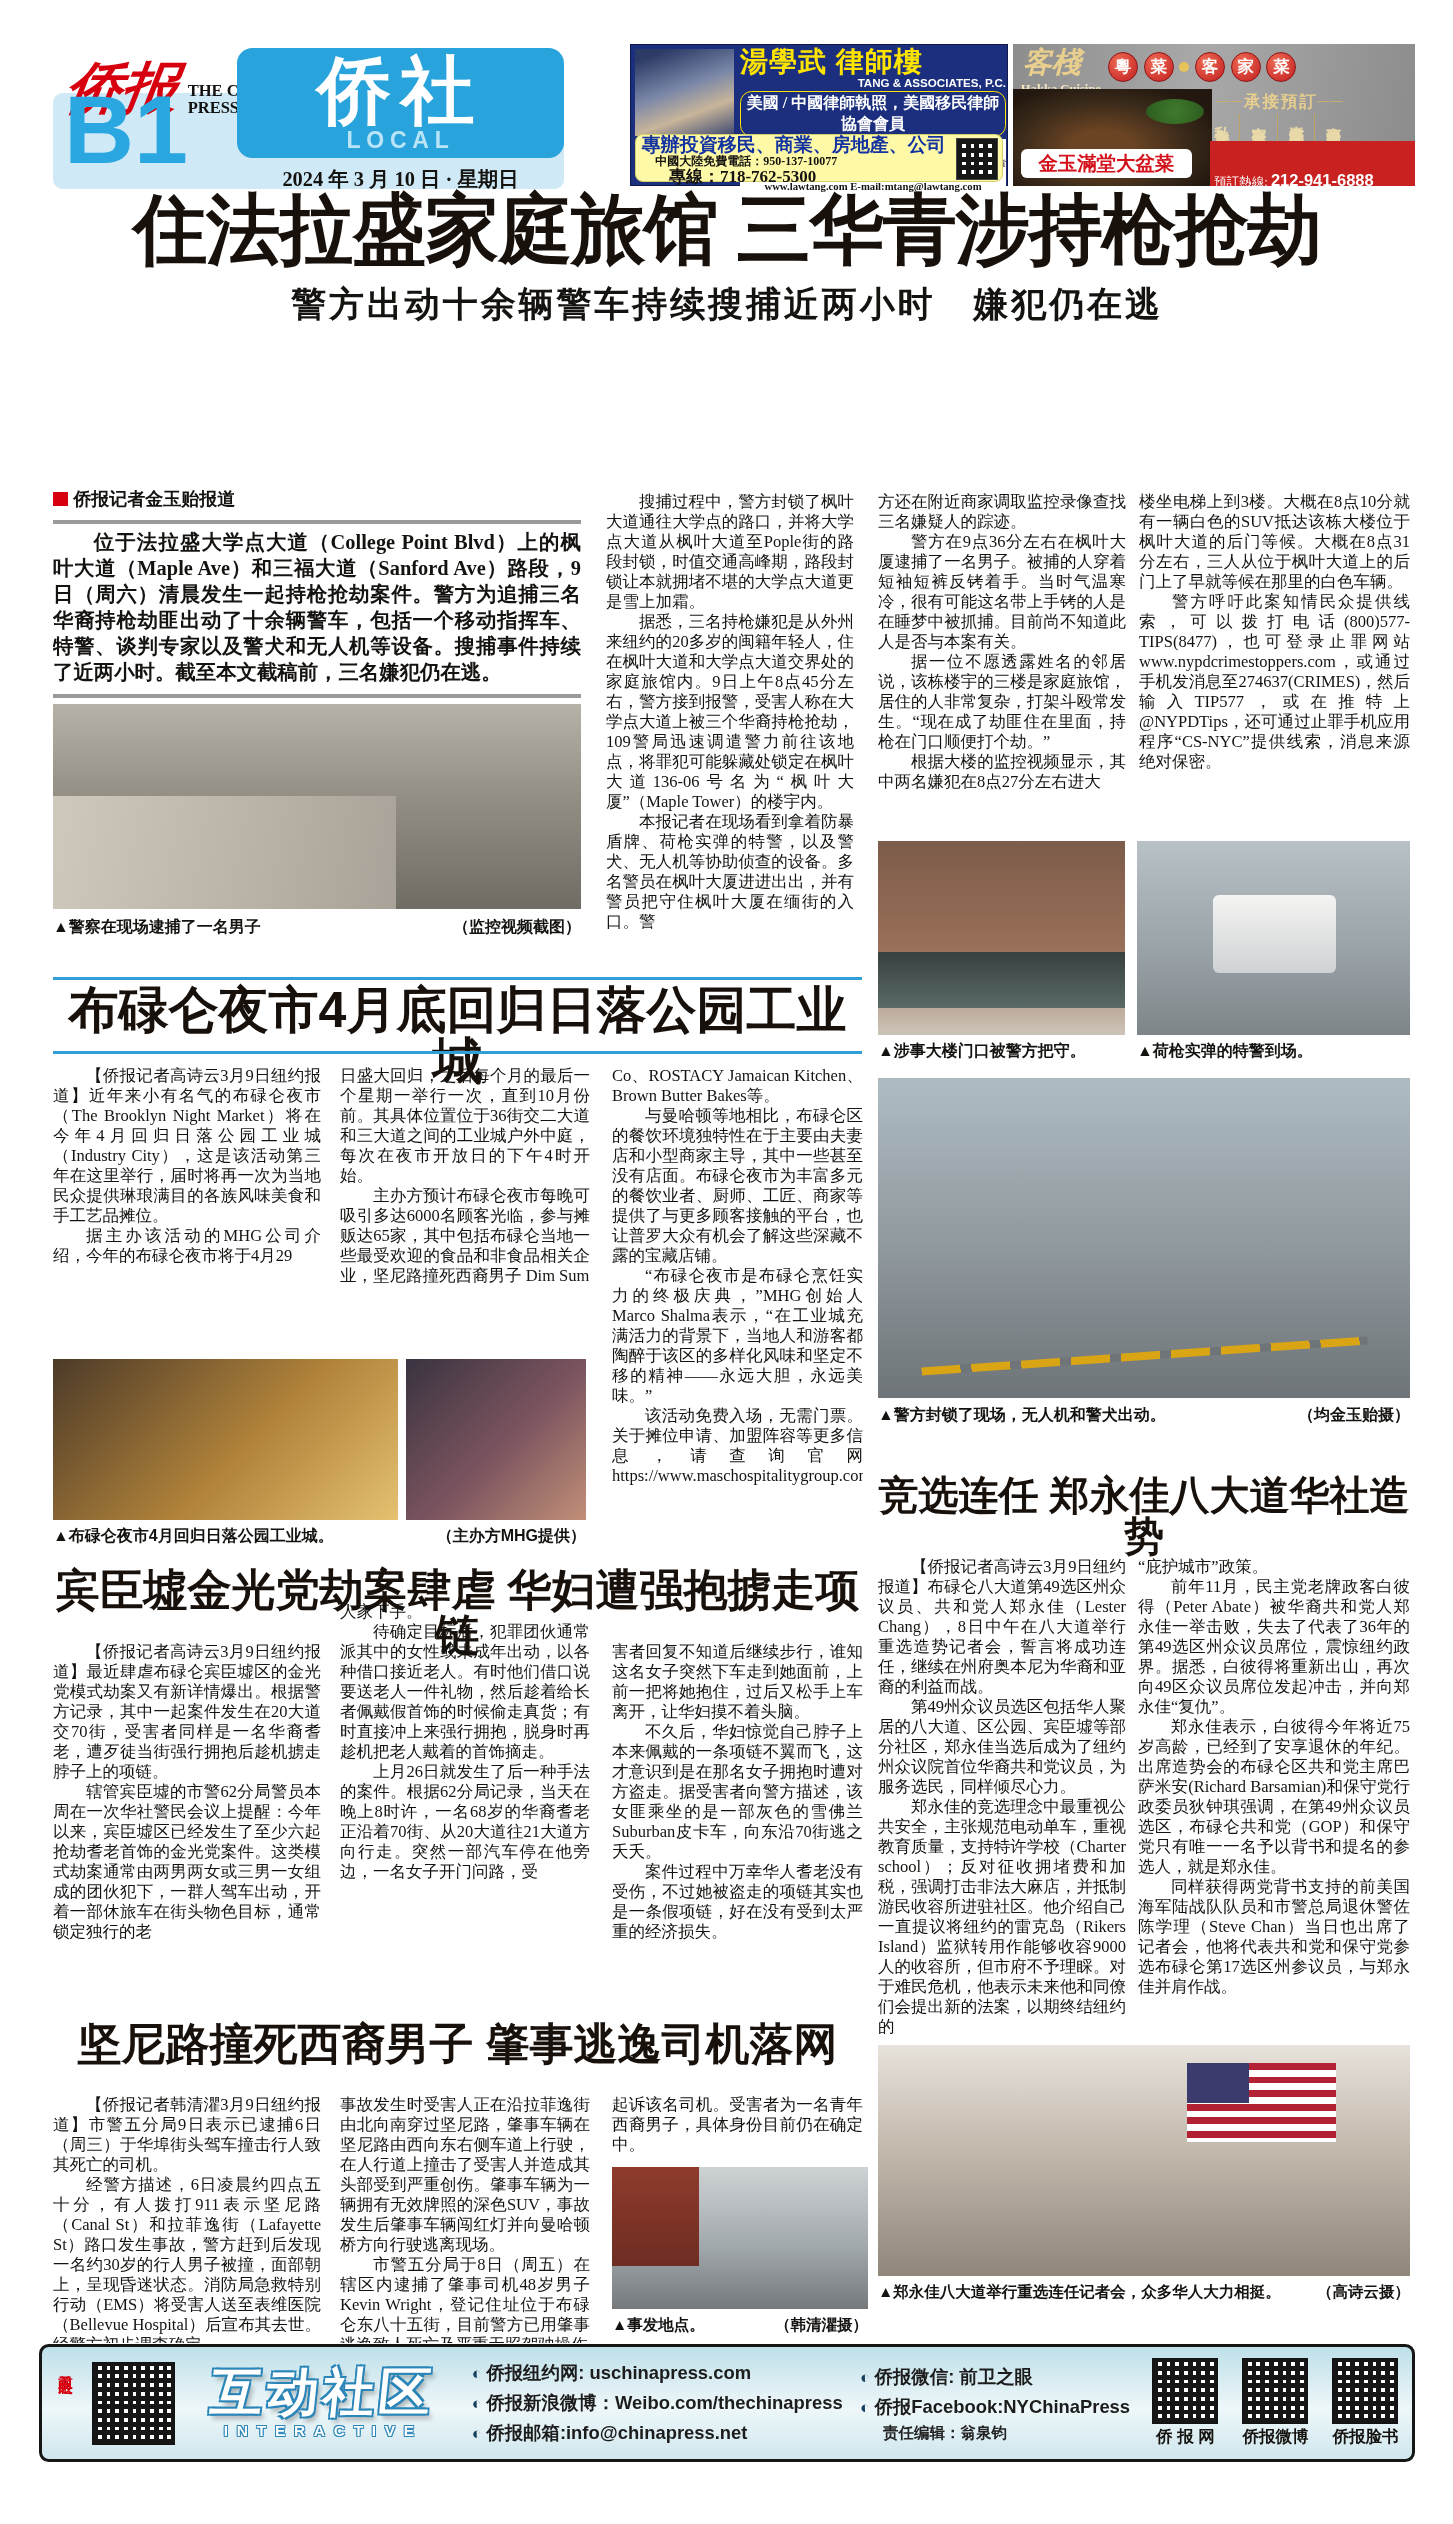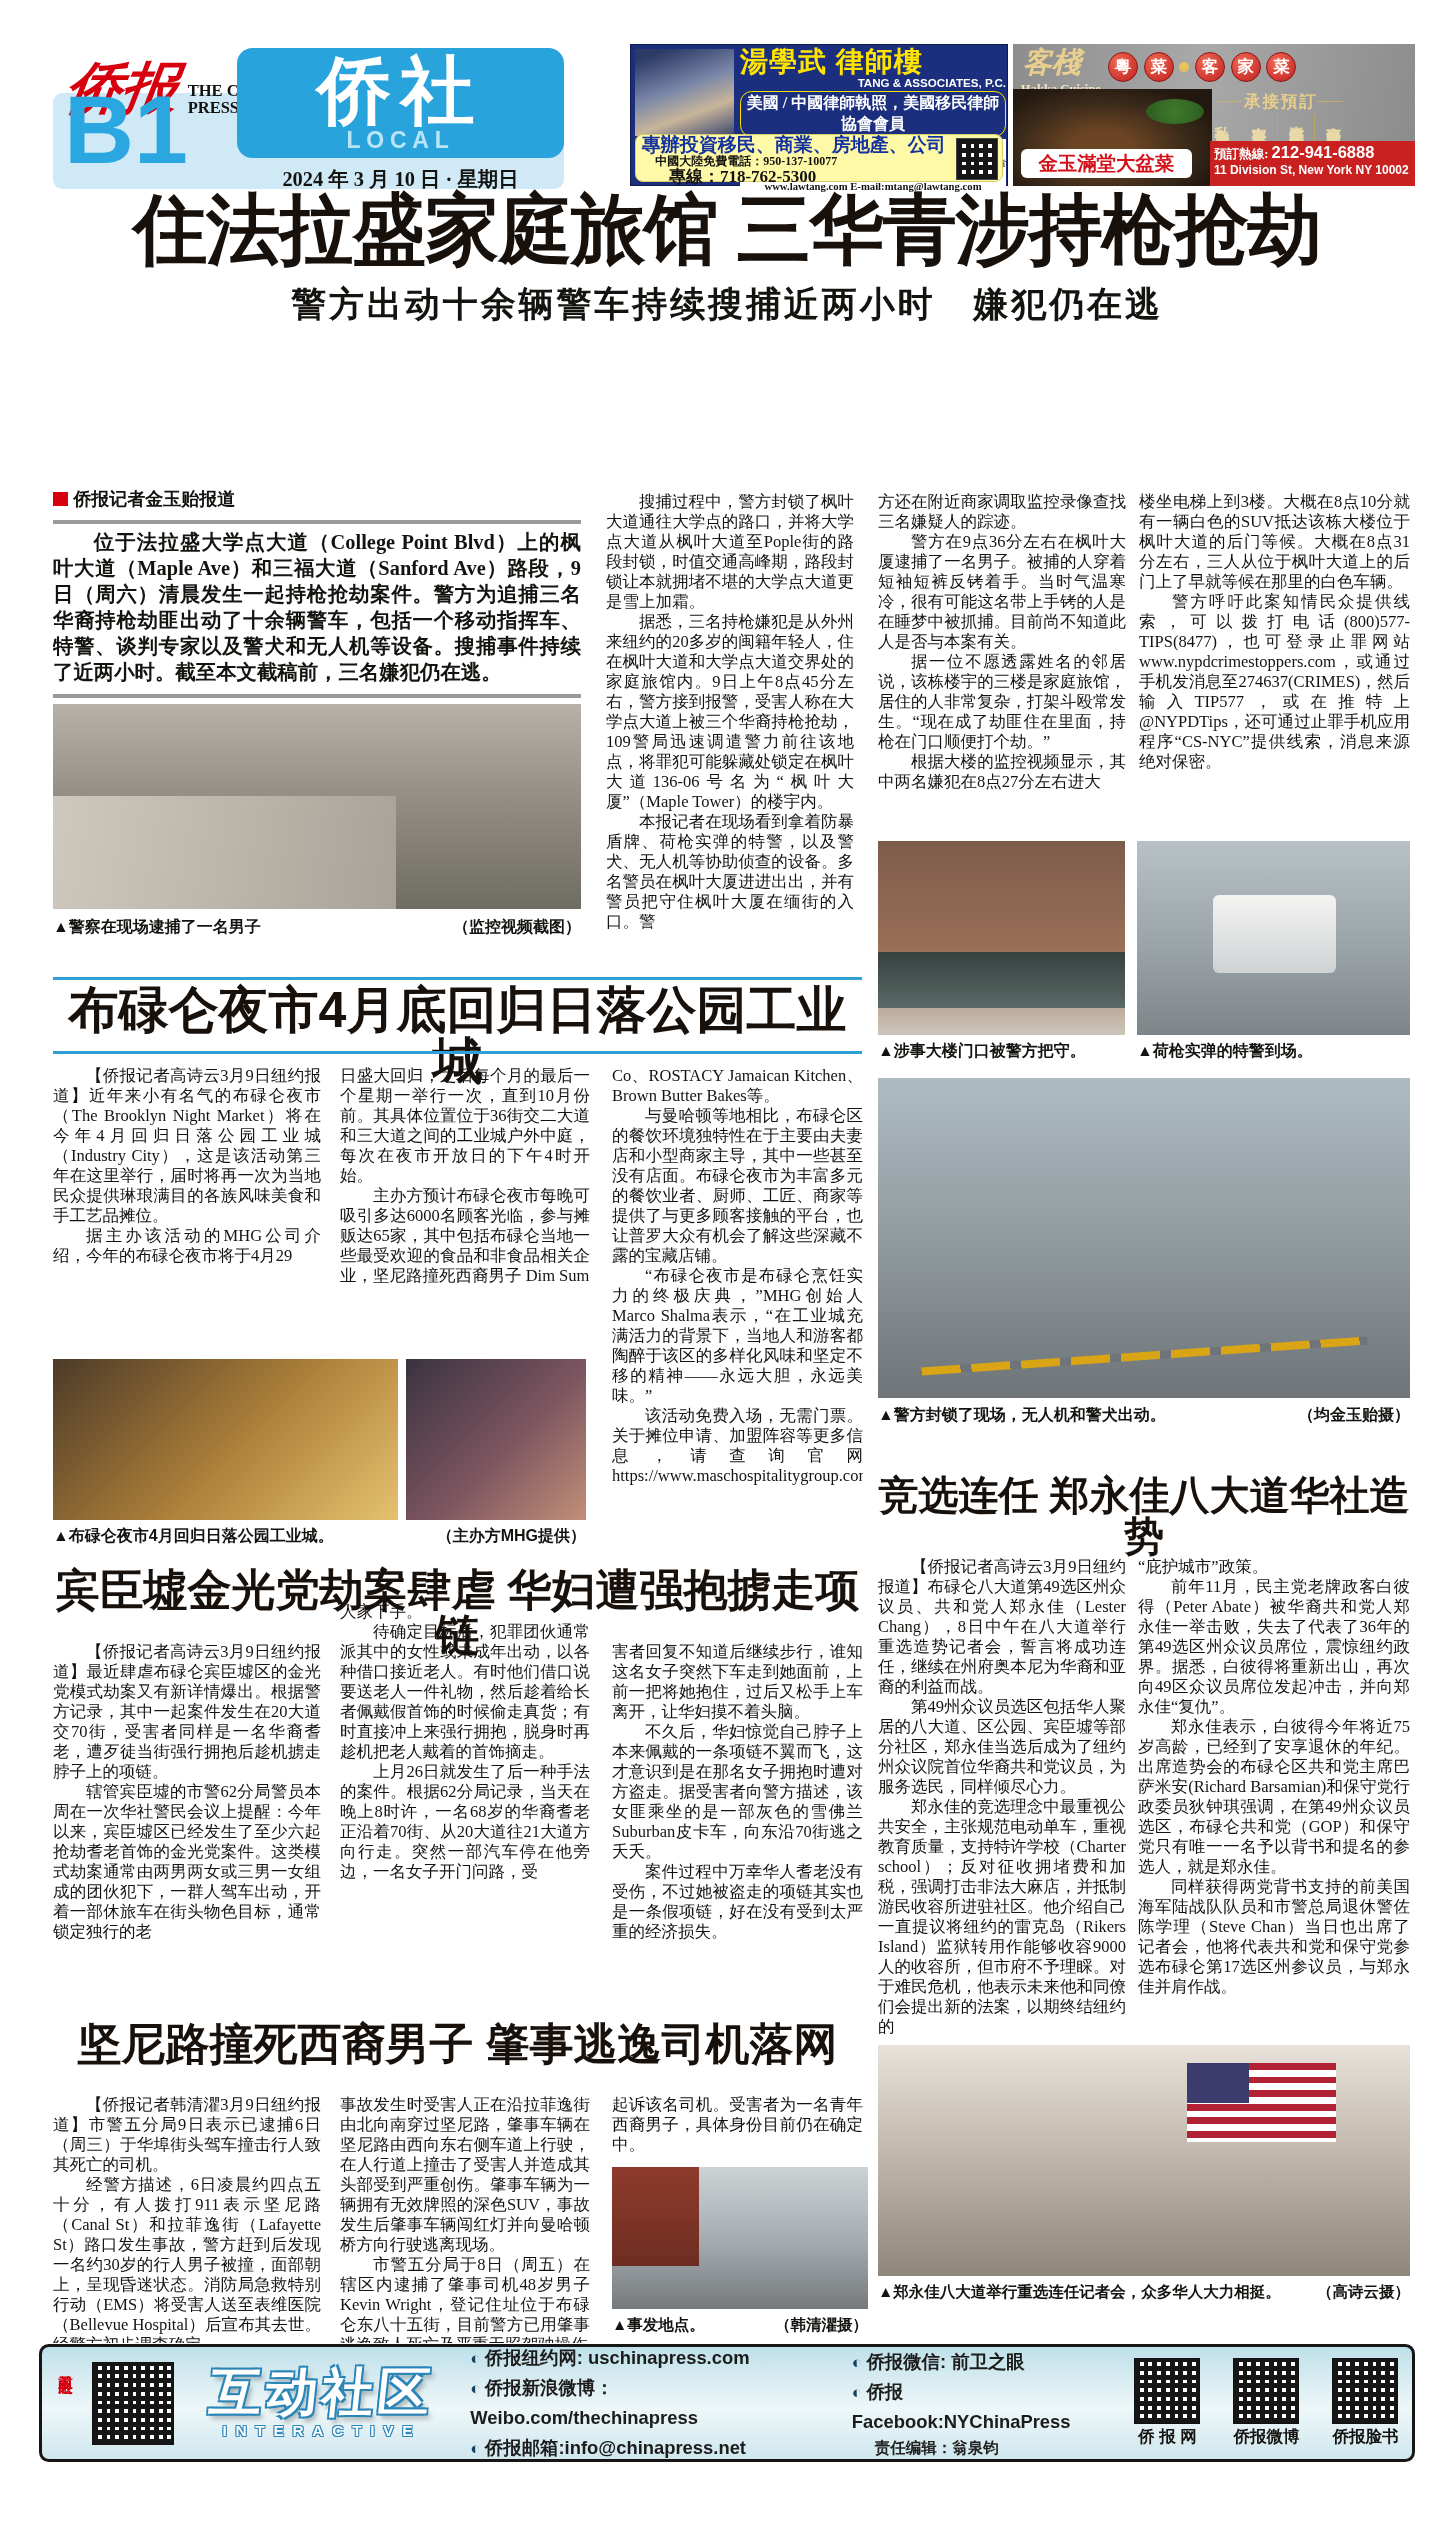--- a/index.html
+++ b/index.html
@@ -62,21 +62,21 @@
       font-weight:800;border-right:1px solid #bfa562;letter-spacing:1.9px;}
   .rest-serv p:last-child{border-right:none;}
   #restFood{position:absolute;left:0;bottom:0;width:199px;height:97px;
       background:radial-gradient(ellipse at 45% 60%,#6b4423 20%,#3a2a1a 55%,#23180f 80%);}
   #restFood .greens{position:absolute;right:7.8px;top:9.7px;width:58px;height:25px;border-radius:50%;
       background:radial-gradient(circle,#3f7a2d,#2c5a1e);}
   #restDish{position:absolute;left:7.8px;bottom:7.8px;width:171px;height:29px;background:#fff;border-radius:5.8px;
       display:flex;align-items:center;justify-content:center;color:#d3121c;font-size:19.4px;font-weight:900;
       font-family:"Liberation Sans",sans-serif;}
   #restBar{position:absolute;right:0;bottom:0;width:205px;height:45px;background:#c92020;color:#fff;padding:1.9px 3.9px;box-sizing:border-box;}
-  #restBar .l1{font-size:12.6px;font-weight:700;}
+  #restBar .l1{font-size:12.6px;font-weight:400;margin-top:28px;}
   #restBar .l1 b{font-size:16.5px;font-family:"Liberation Sans",sans-serif;}
   #restBar .l2{font-size:12px;font-weight:800;font-family:"Liberation Sans",sans-serif;}
 
   
   .hl{font-family:"Liberation Sans","DejaVu Sans",sans-serif;font-weight:900;color:#17100b;text-align:center;line-height:1.02;}
   #mainHl{left:39px;top:192px;width:1376px;font-size:74px;letter-spacing:-1px;transform:scaleY(1.04);}
   #subHl{left:39px;top:281px;width:1376px;text-align:center;font-size:35px;font-weight:700;letter-spacing:2.9px;}
   #nmRuleT{left:53px;top:977px;width:809px;height:2.9px;background:#2f9fd6;}
   #nmRuleB{left:53px;top:1051px;width:809px;height:2.9px;background:#2f9fd6;}
   #nmHl{left:53px;top:985px;width:809px;font-size:50px;}
@@ -167,21 +167,21 @@
   #interactiveCn{font-size:52px;font-weight:900;color:#ffffff;font-family:"Liberation Sans",sans-serif;
      transform:skewX(-6deg);letter-spacing:3.9px;line-height:1;
      text-shadow:1.9px 1.9px 0 #2a85b8,-1.9px -1.9px 0 #2a85b8,1.9px -1.9px 0 #2a85b8,-1.9px 1.9px 0 #2a85b8,3.9px 4.8px 4.8px rgba(0,0,0,.3);}
   #interactiveEn{font-size:15.5px;font-weight:800;color:#ffffff;letter-spacing:8.7px;margin-top:3.9px;
      text-shadow:1px 1px 0 #2a85b8,-1px -1px 0 #2a85b8,1px -1px 0 #2a85b8,-1px 1px 0 #2a85b8;
      font-family:"Liberation Sans",sans-serif;}
   .flinks{font-size:18.4px;font-weight:800;color:#1c1c1c;line-height:30px;font-family:"Liberation Sans",sans-serif;}
   .flinks p{margin:0;}
   .flinks p:before{content:"◐ ";color:#15405e;font-size:16.5px;}
   .feditor{font-size:15.5px;font-weight:800;color:#222;margin-top:1.9px;padding-left:23px;font-family:"Liberation Sans",sans-serif;}
-  .qrgroup{display:flex;gap:33px;margin-left:auto;}
+  .qrgroup{display:flex;gap:24px;margin-left:auto;}
   .qrcell{text-align:center;}
   .qrlabel{font-size:16.5px;font-weight:900;margin-top:2.9px;font-family:"Liberation Sans",sans-serif;}
 </style>
 </head>
 <body>
 
 <div class="page">
 
   <div class="abs" id="paleBox"></div>
   <div class="abs" id="logo">

